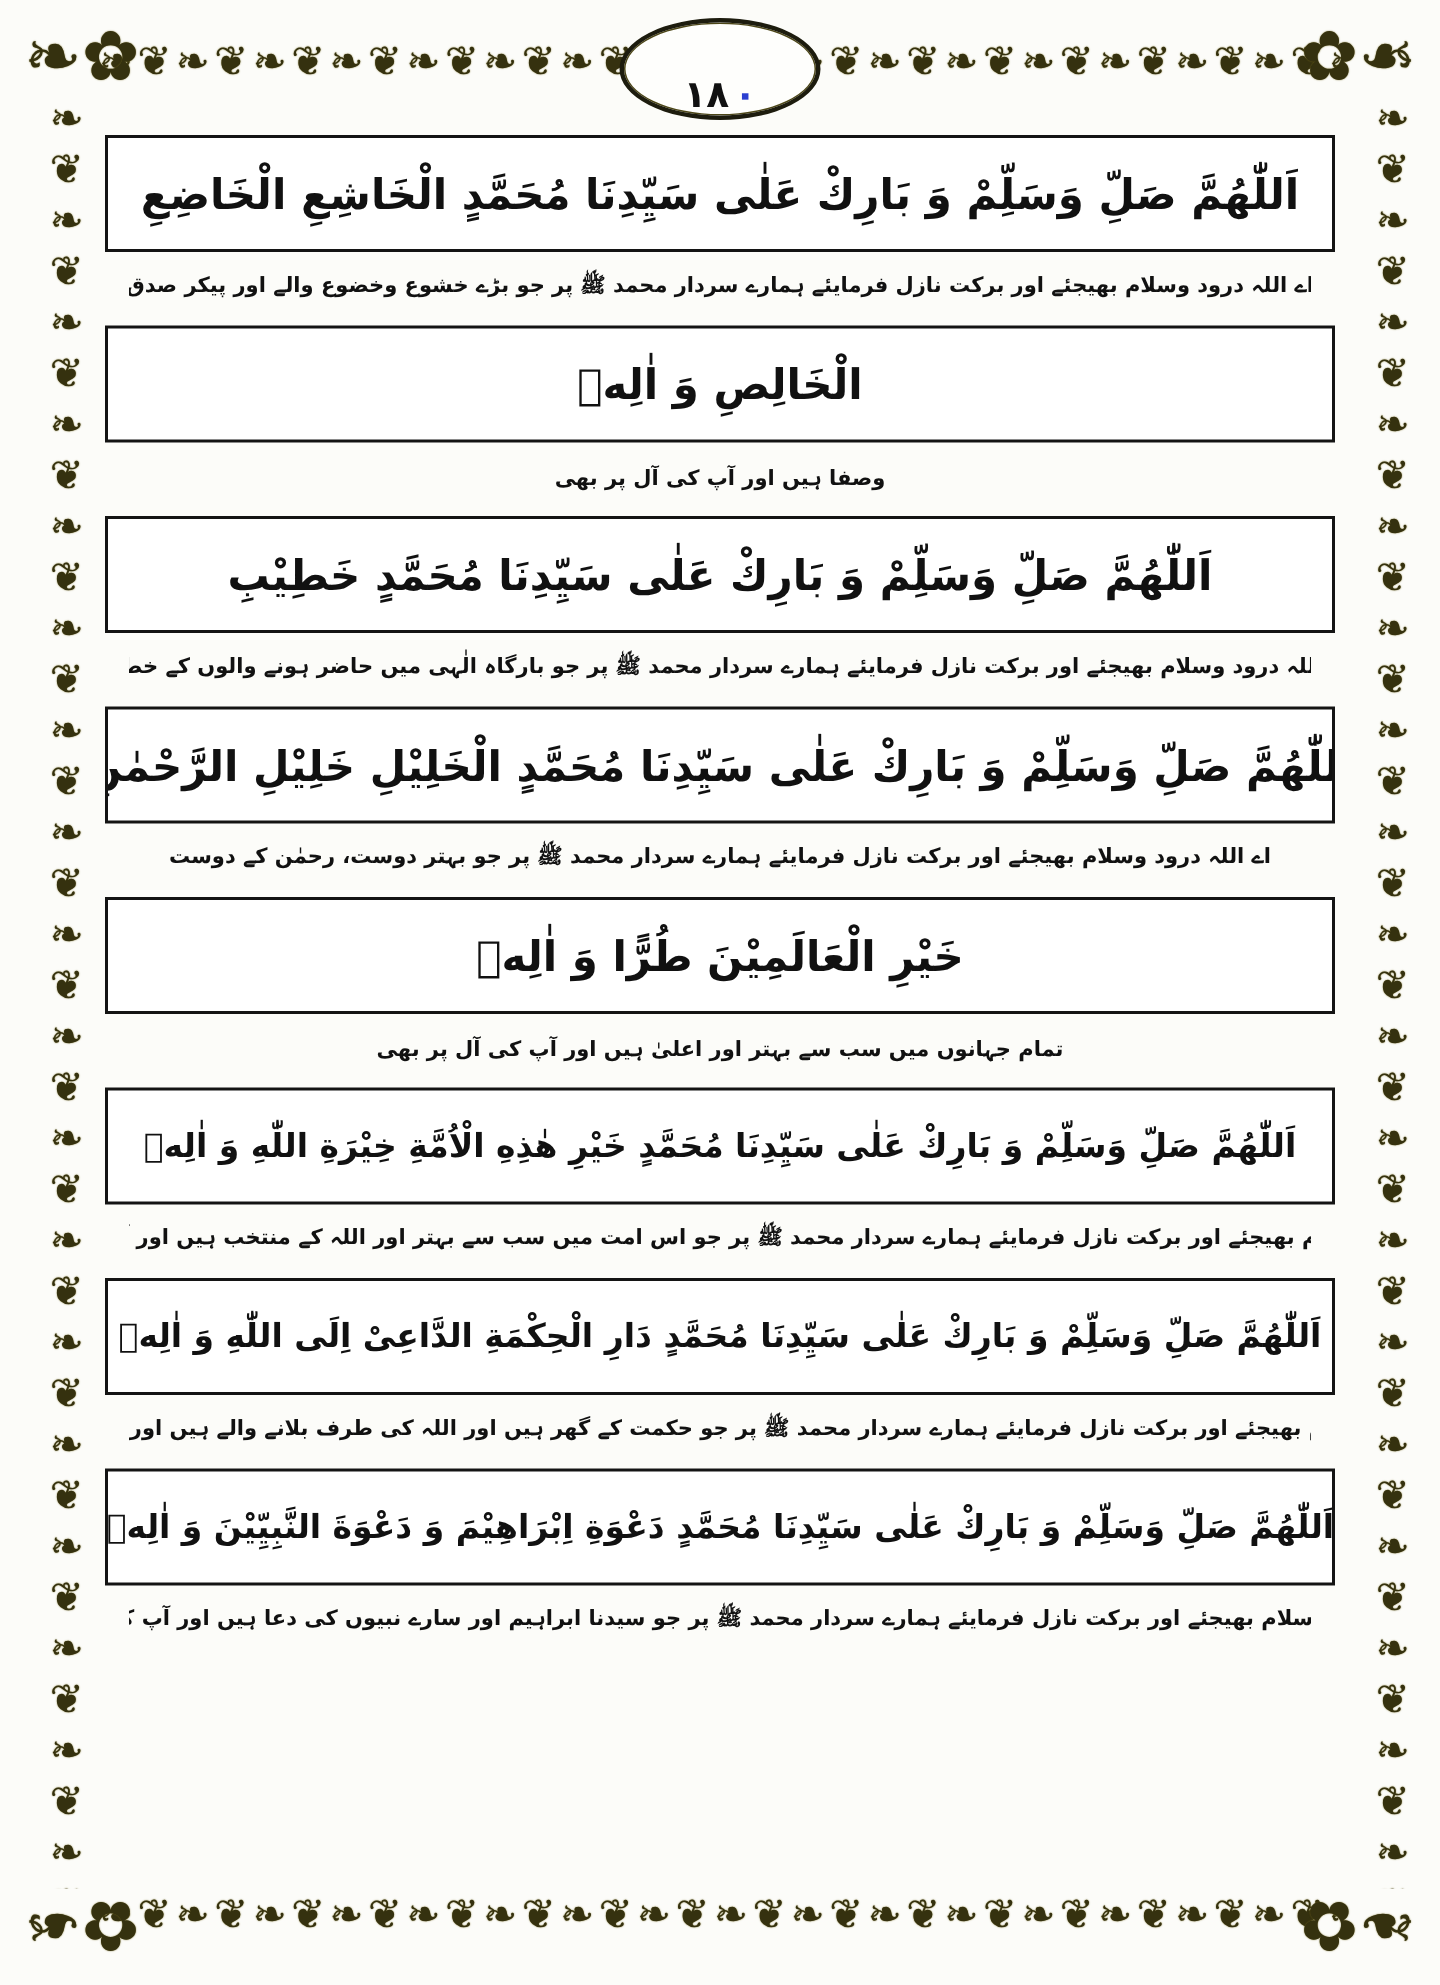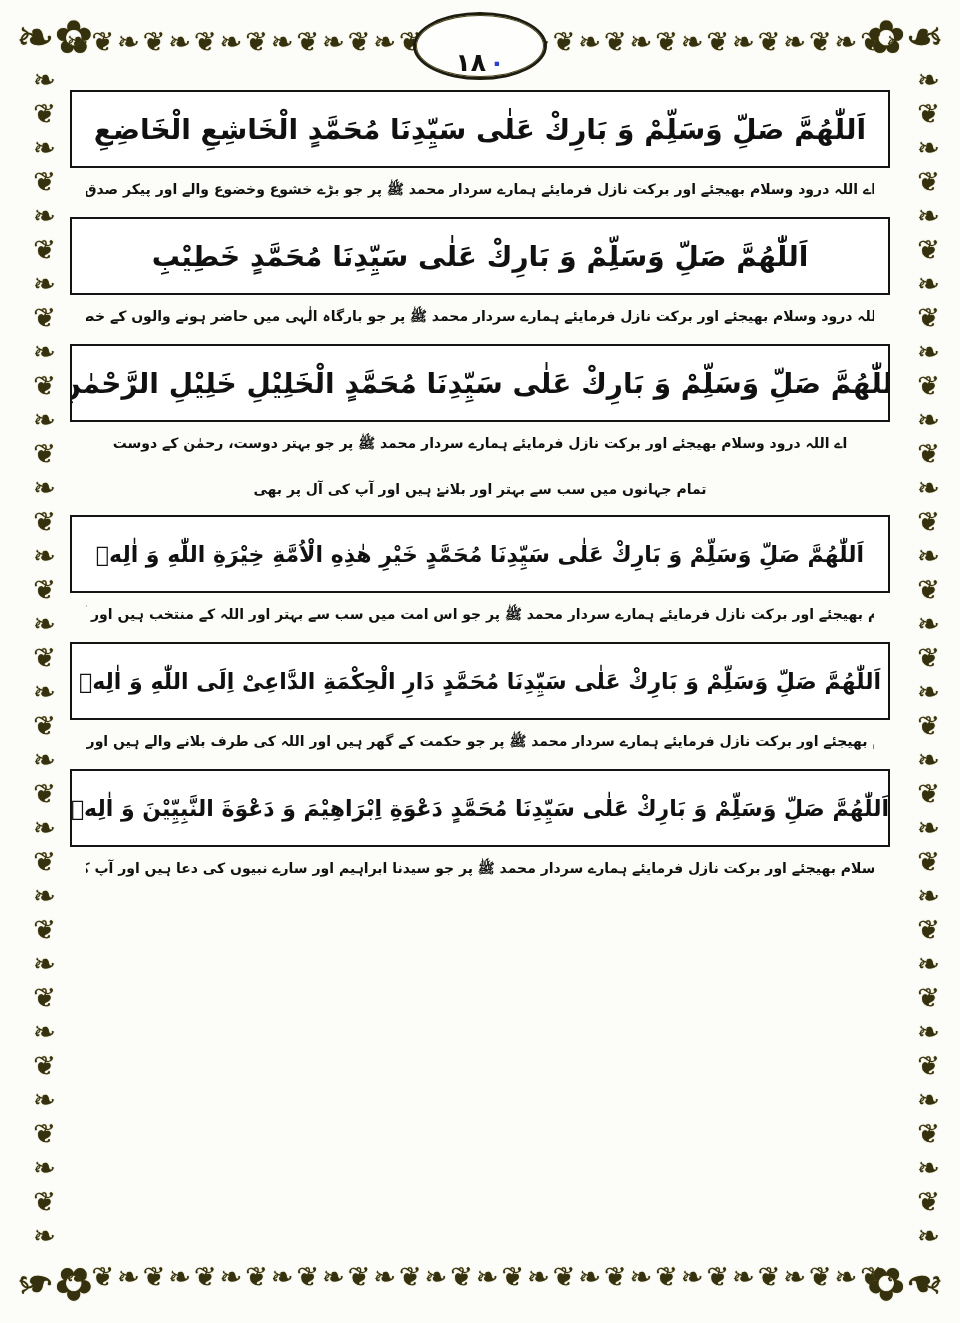--- a/index.html
+++ b/index.html
@@ -78,38 +78,47 @@
 
 <div class="content">
 
   <div class="arabic-box">
     <span>اَللّٰهُمَّ صَلِّ وَسَلِّمْ وَ بَارِكْ عَلٰى سَيِّدِنَا مُحَمَّدٍ الْخَاشِعِ الْخَاضِعِ</span>
   </div>
   <div class="urdu-line">
     <span>اے اللہ درود وسلام بھیجئے اور برکت نازل فرمایئے ہمارے سردار محمد ﷺ پر جو بڑے خشوع وخضوع والے اور پیکر صدق</span>
   </div>
 
+  <div class="arabic-box">
+    <span>الْخَالِصِ وَ اٰلِهٖ</span>
+  </div>
+  <div class="urdu-line">
+    <span>وصفا ہیں اور آپ کی آل پر بھی</span>
+  </div>
 
   <div class="arabic-box">
     <span>اَللّٰهُمَّ صَلِّ وَسَلِّمْ وَ بَارِكْ عَلٰى سَيِّدِنَا مُحَمَّدٍ خَطِيْبِ</span>
   </div>
   <div class="urdu-line">
     <span>اے اللہ درود وسلام بھیجئے اور برکت نازل فرمایئے ہمارے سردار محمد ﷺ پر جو بارگاہ الٰہی میں حاضر ہونے والوں کے خطیب</span>
   </div>
 
 
   <div class="arabic-box">
     <span>اَللّٰهُمَّ صَلِّ وَسَلِّمْ وَ بَارِكْ عَلٰى سَيِّدِنَا مُحَمَّدٍ الْخَلِيْلِ خَلِيْلِ الرَّحْمٰنِ</span>
   </div>
   <div class="urdu-line">
     <span>اے اللہ درود وسلام بھیجئے اور برکت نازل فرمایئے ہمارے سردار محمد ﷺ پر جو بہتر دوست، رحمٰن کے دوست</span>
   </div>
 
+  <div class="arabic-box">
+    <span>خَيْرِ الْعَالَمِيْنَ طُرًّا وَ اٰلِهٖ</span>
+  </div>
   <div class="urdu-line">
-    <span>تمام جہانوں میں سب سے بہتر اور بلانےٰ ہیں اور آپ کی آل پر بھی</span>
+    <span>تمام جہانوں میں سب سے بہتر اور اعلیٰ ہیں اور آپ کی آل پر بھی</span>
   </div>
 
   <div class="arabic-box long">
     <span>اَللّٰهُمَّ صَلِّ وَسَلِّمْ وَ بَارِكْ عَلٰى سَيِّدِنَا مُحَمَّدٍ خَيْرِ هٰذِهِ الْاُمَّةِ خِيْرَةِ اللّٰهِ وَ اٰلِهٖ</span>
   </div>
   <div class="urdu-line">
     <span>اے اللہ درود وسلام بھیجئے اور برکت نازل فرمایئے ہمارے سردار محمد ﷺ پر جو اس امت میں سب سے بہتر اور اللہ کے منتخب ہیں اور آپ کی آل پر بھی</span>
   </div>
 
   <div class="arabic-box long">

